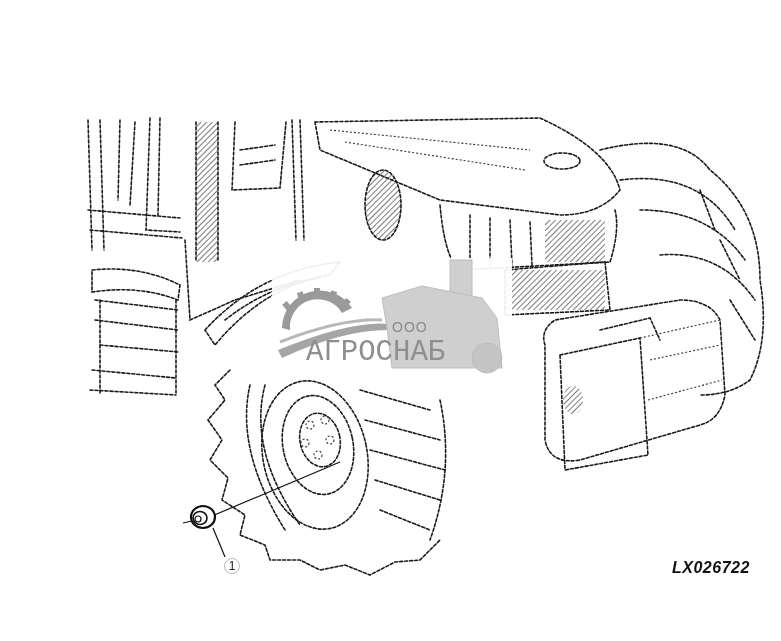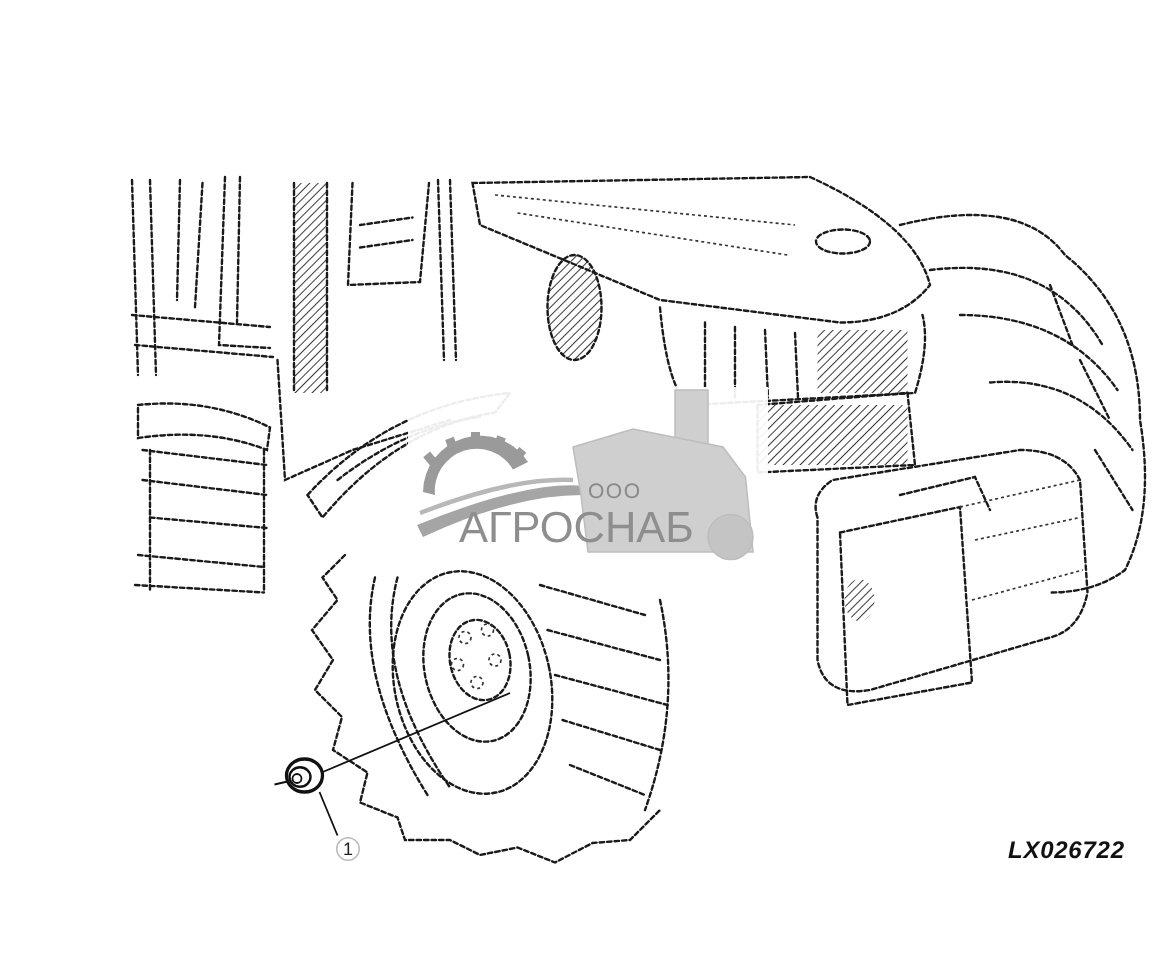--- a/index.html
+++ b/index.html
@@ -7,21 +7,21 @@
            font-family: "Liberation Sans", sans-serif; }
     .canvas { position: absolute; left: 0; top: 0; width: 781px; height: 641px; border-radius: 10px; }
     .drawing { position: absolute; left: 0; top: 0; }
     .ln { fill: none; stroke: #1a1a1a; stroke-width: 1.6; stroke-dasharray: 3 2; stroke-linecap: round; }
     .ln-thin { fill: none; stroke: #333; stroke-width: 1.1; stroke-dasharray: 2 2; }
     .hatch { fill: url(#hatch); stroke: none; }
     .watermark { position: absolute; left: 272px; top: 258px; width: 240px; height: 122px;
                  background: rgba(255,255,255,0.92); }
     .wm-ooo { position: absolute; left: 392px; top: 319px; font-family: "Liberation Sans", sans-serif;
               font-size: 14px; color: #8a8a8a; letter-spacing: 1px; }
-    .wm-name { position: absolute; left: 306px; top: 336px; font-family: Liberation Sans, sans-serif;
+    .wm-name { position: absolute; left: 306px; top: 336px; font-family: Liberation Mono, monospace;
                font-size: 29px; color: #8e8e8e; letter-spacing: 0px; }
     .callout-num { position: absolute; left: 224px; top: 558px; width: 14px; height: 14px;
                    border-radius: 50%; border: 1px solid #bbb; font-size: 12px; line-height: 14px;
                    text-align: center; color: #222; font-family: "Liberation Sans", sans-serif; }
     .fig-id { position: absolute; left: 672px; top: 559px; font-family: "Liberation Sans", sans-serif;
               font-weight: bold; font-size: 16px; color: #111; letter-spacing: 0.5px; font-style: italic; }
   </style>
 </head>
 <body>
 

